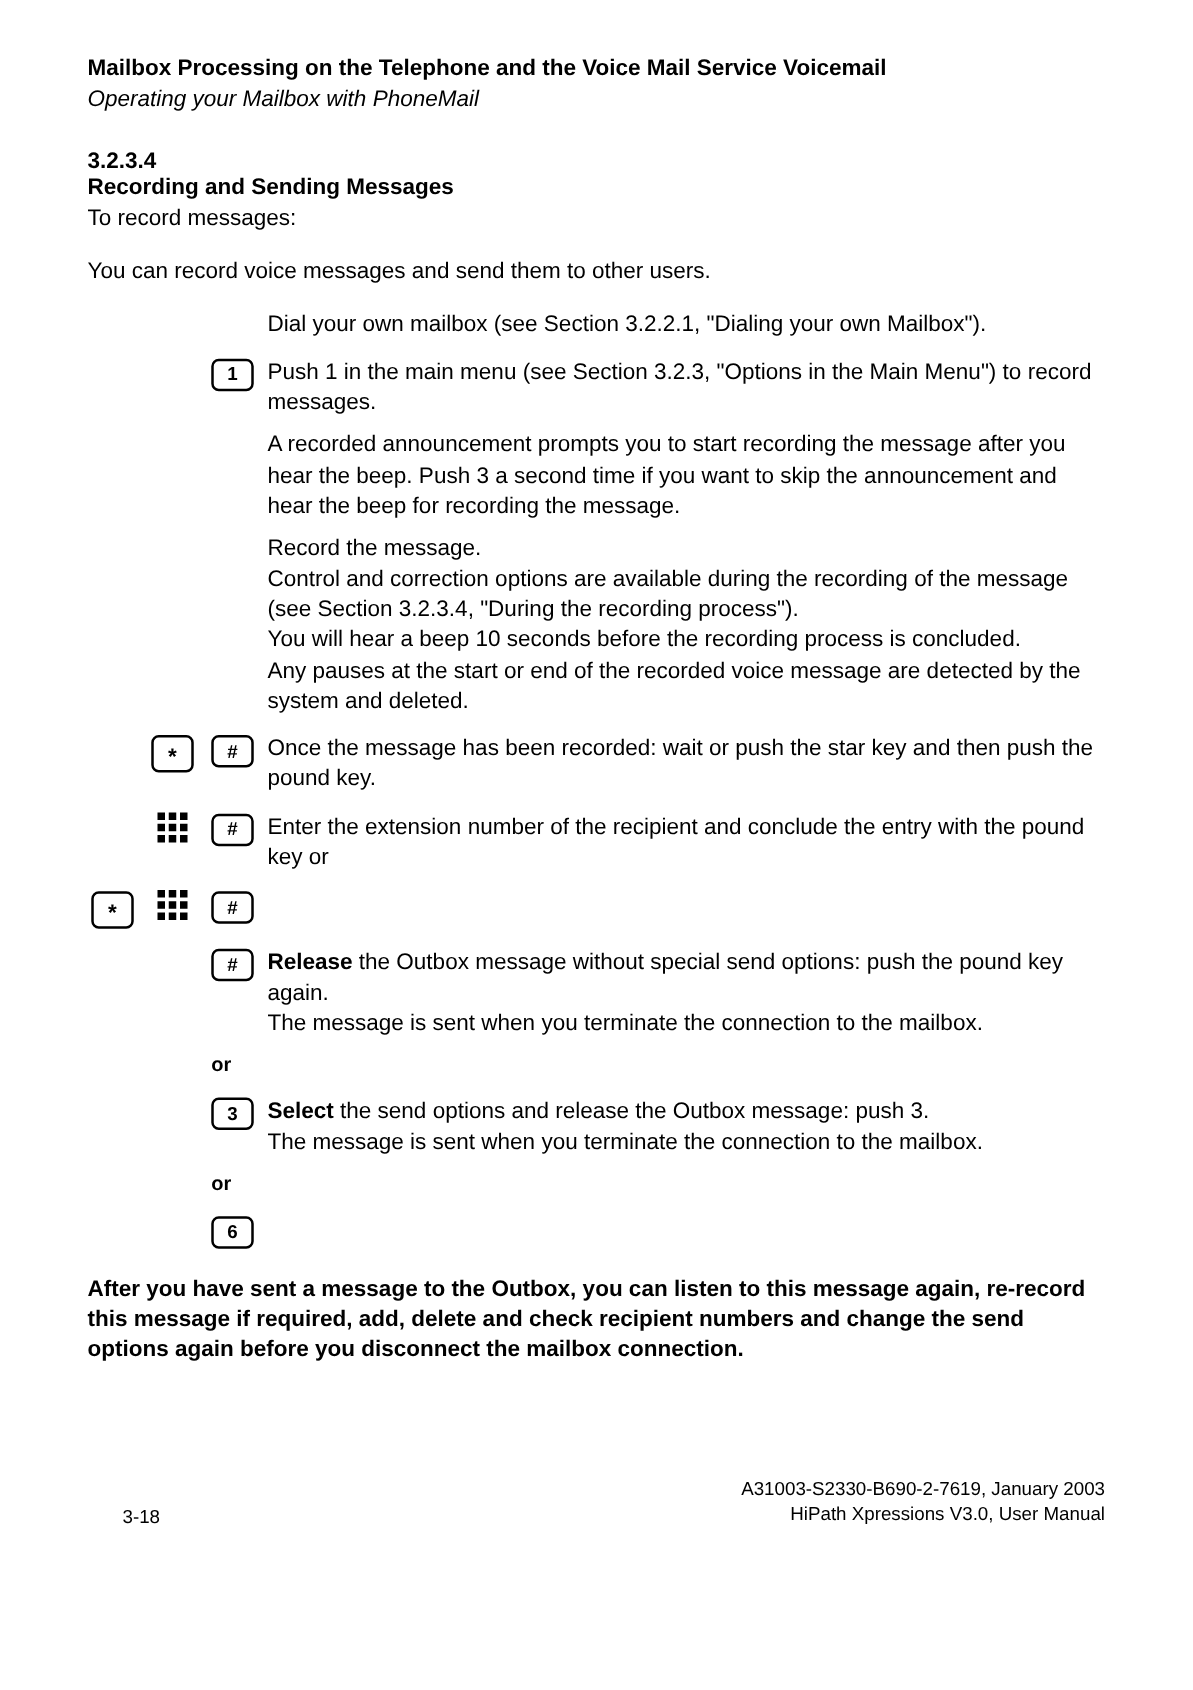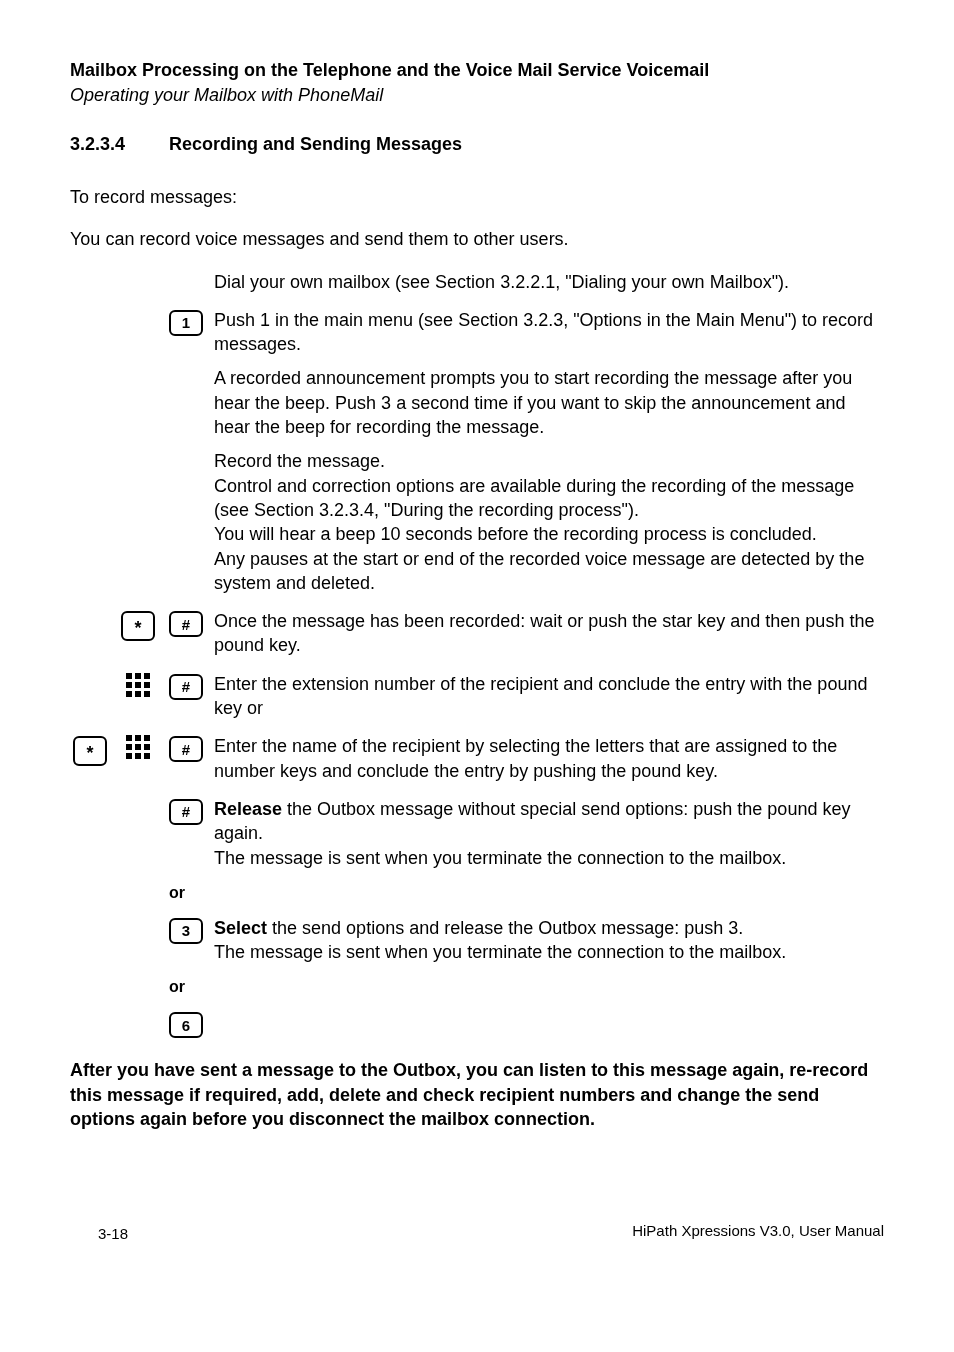--- a/index.html
+++ b/index.html
@@ -4,39 +4,39 @@
 <style>
   html, body {
     margin: 0;
     padding: 0;
     background: #ffffff;
     font-family: Arial, Helvetica, sans-serif;
     color: #000;
     width: 954px;
   }
   .page {
-    padding: 60px 70px 50px 70px;
+    padding: 44px 70px 50px 70px;
     box-sizing: border-box;
     width: 954px;
   }
   .header-title {
     font-weight: bold;
     font-size: 18px;
     margin: 0 0 4px 0;
   }
   .header-sub {
     font-style: italic;
     font-size: 18px;
     margin: 0 0 28px 0;
   }
   .section-row {
     display: flex;
-    flex-direction: row;
+    flex-direction: column;
     align-items: baseline;
-    margin-bottom: 30px;
+    margin-bottom: 2px;
   }
   .section-num {
     font-weight: bold;
     font-size: 18px;
     margin-right: 44px;
   }
   .section-title {
     font-weight: bold;
     font-size: 18px;
   }
@@ -198,23 +198,20 @@
             <rect x="19" y="10" width="6" height="6"></rect>
           <rect x="1" y="19" width="6" height="6"></rect>
             <rect x="10" y="19" width="6" height="6"></rect>
             <rect x="19" y="19" width="6" height="6"></rect>
         </g>
       </svg>
     </div>
     <div class="icon-cell">
       <span class="key-box">#</span>
     </div>
-    <div class="step-text">
-      <p>Enter the name of the recipient by selecting the letters that are assigned to the number keys and conclude the entry by pushing the pound key.</p>
-    </div>
   </div>
 
   <div class="step-row">
     <div class="icon-cell"></div>
     <div class="icon-cell"></div>
     <div class="icon-cell">
       <span class="key-box">#</span>
     </div>
     <div class="step-text">
       <p style="white-space: pre-line;"><strong>Release</strong><span> the Outbox message without special send options: push the pound key again.
@@ -254,17 +251,18 @@
     <div class="icon-cell">
       <span class="key-box">6</span>
     </div>
   </div>
 
   <p class="body-para" style="margin-top:20px;font-weight:bold;">After you have sent a message to the Outbox, you can listen to this message again, re-record this message if required, add, delete and check recipient numbers and change the send options again before you disconnect the mailbox connection.</p>
 
   <div class="footer">
     <div class="footer-left">3-18</div>
     <div class="footer-right">
+      <div>A31003-S2330-B690-2-7619, January 2003</div>
       <div>HiPath Xpressions V3.0, User Manual</div>
     </div>
   </div>
 
 </div>
 
 </body></html>

